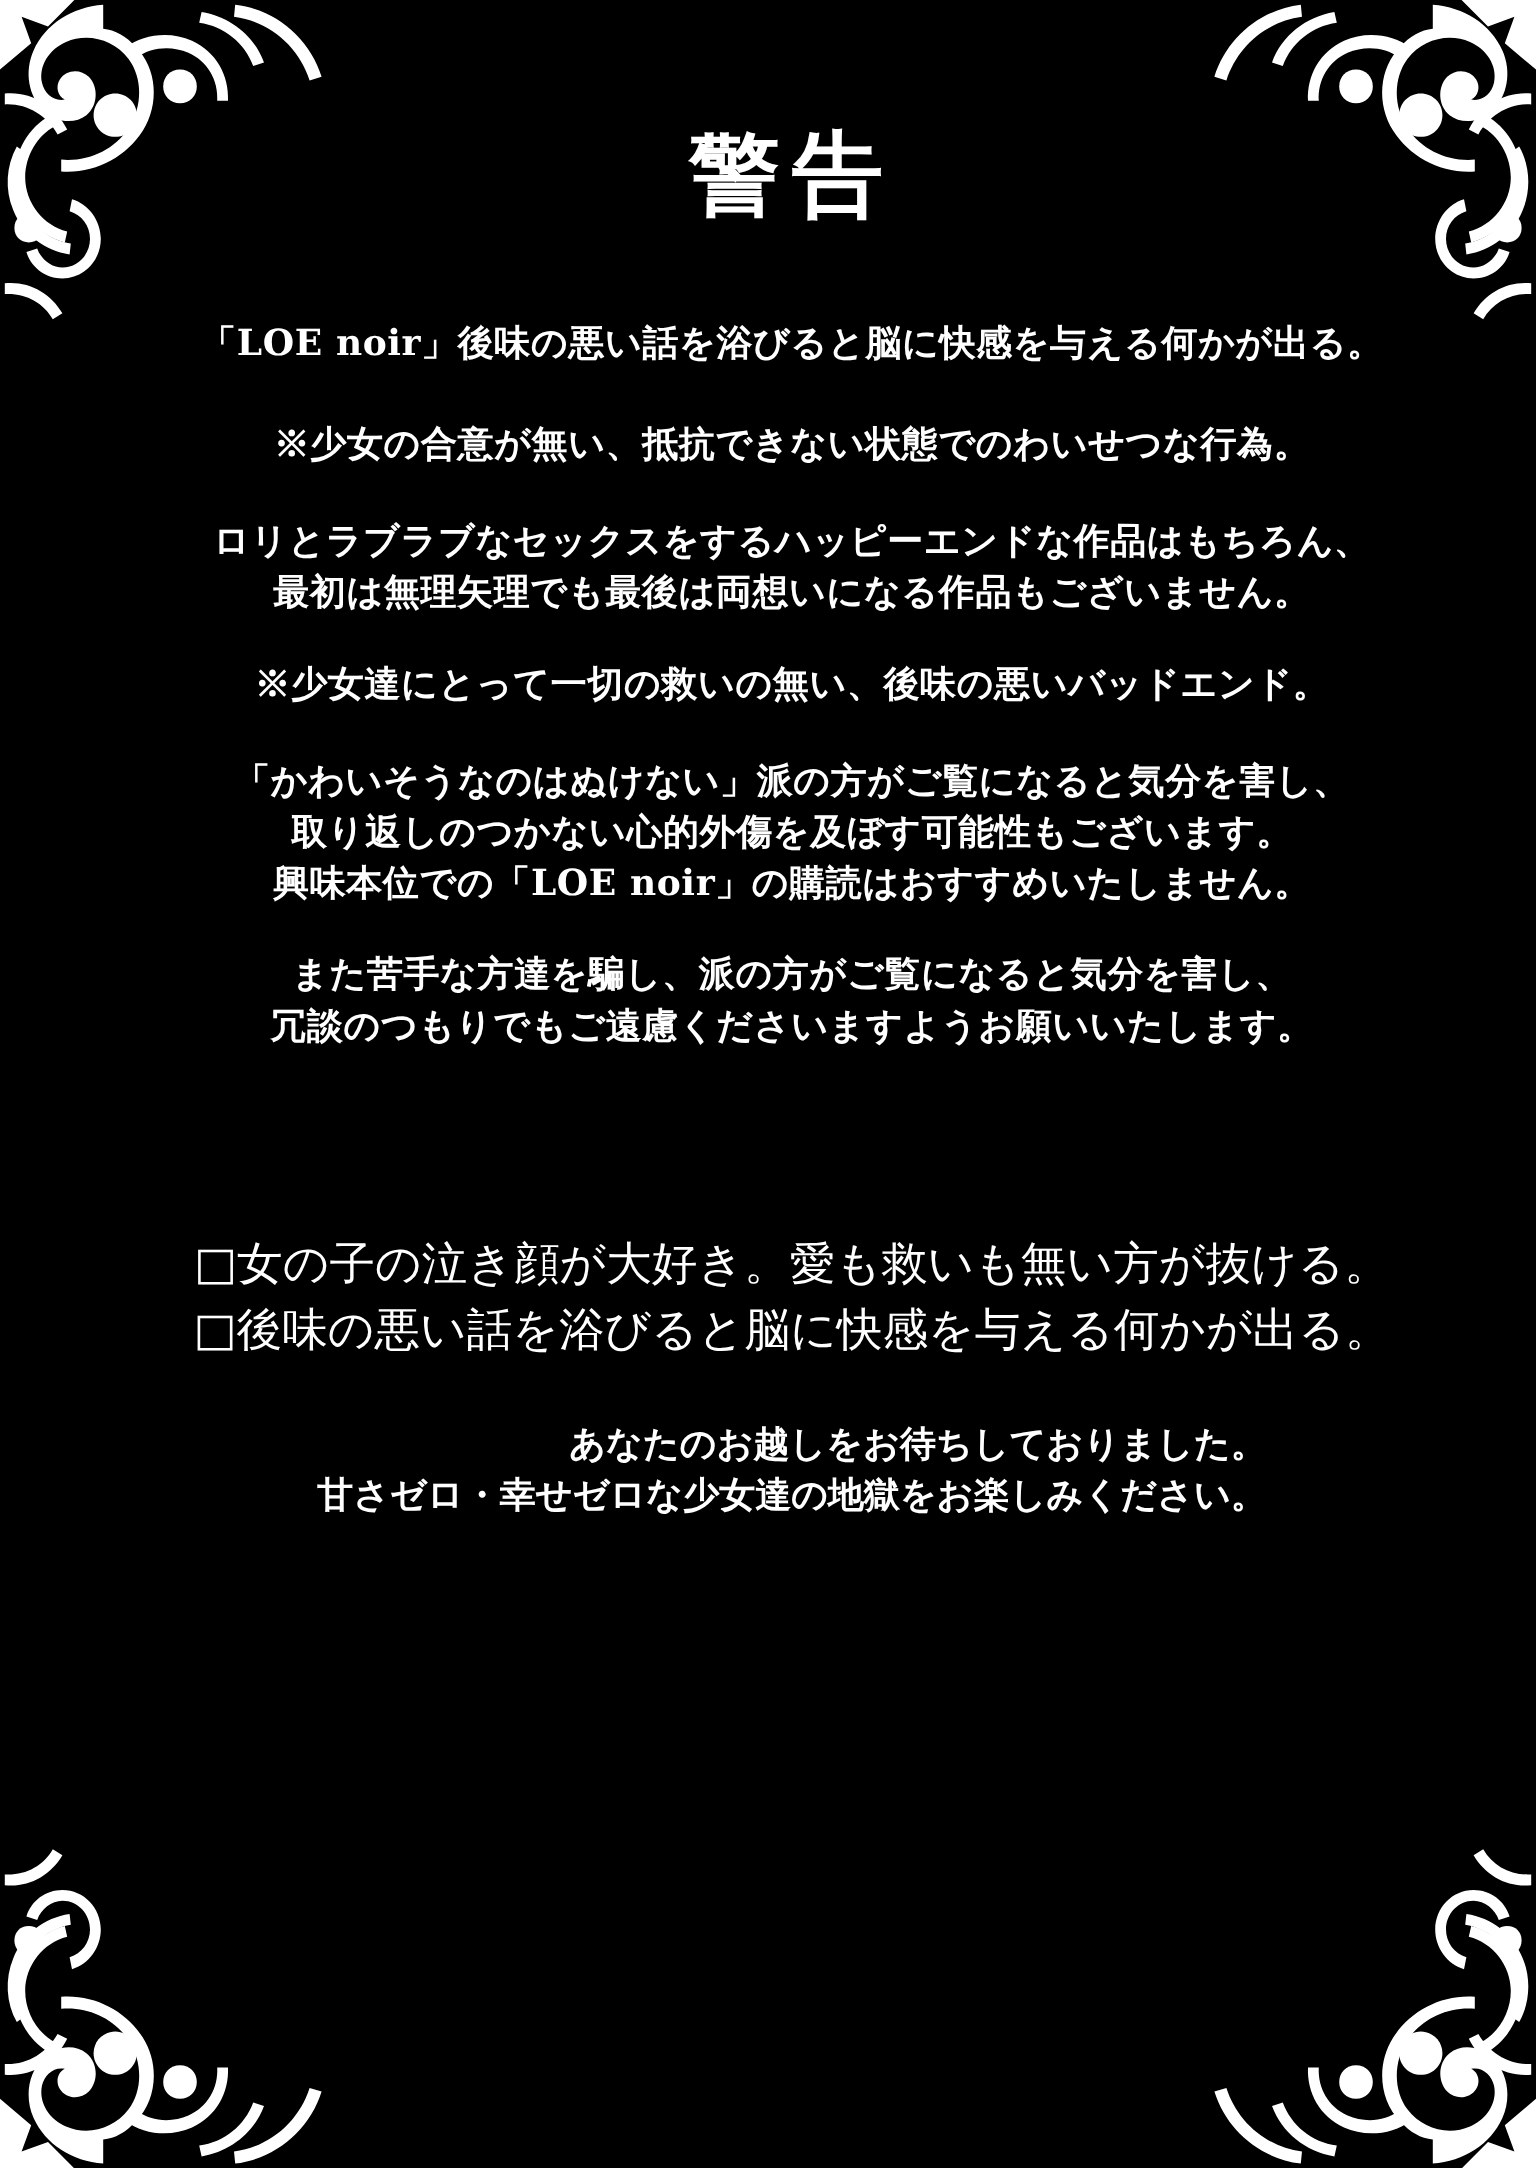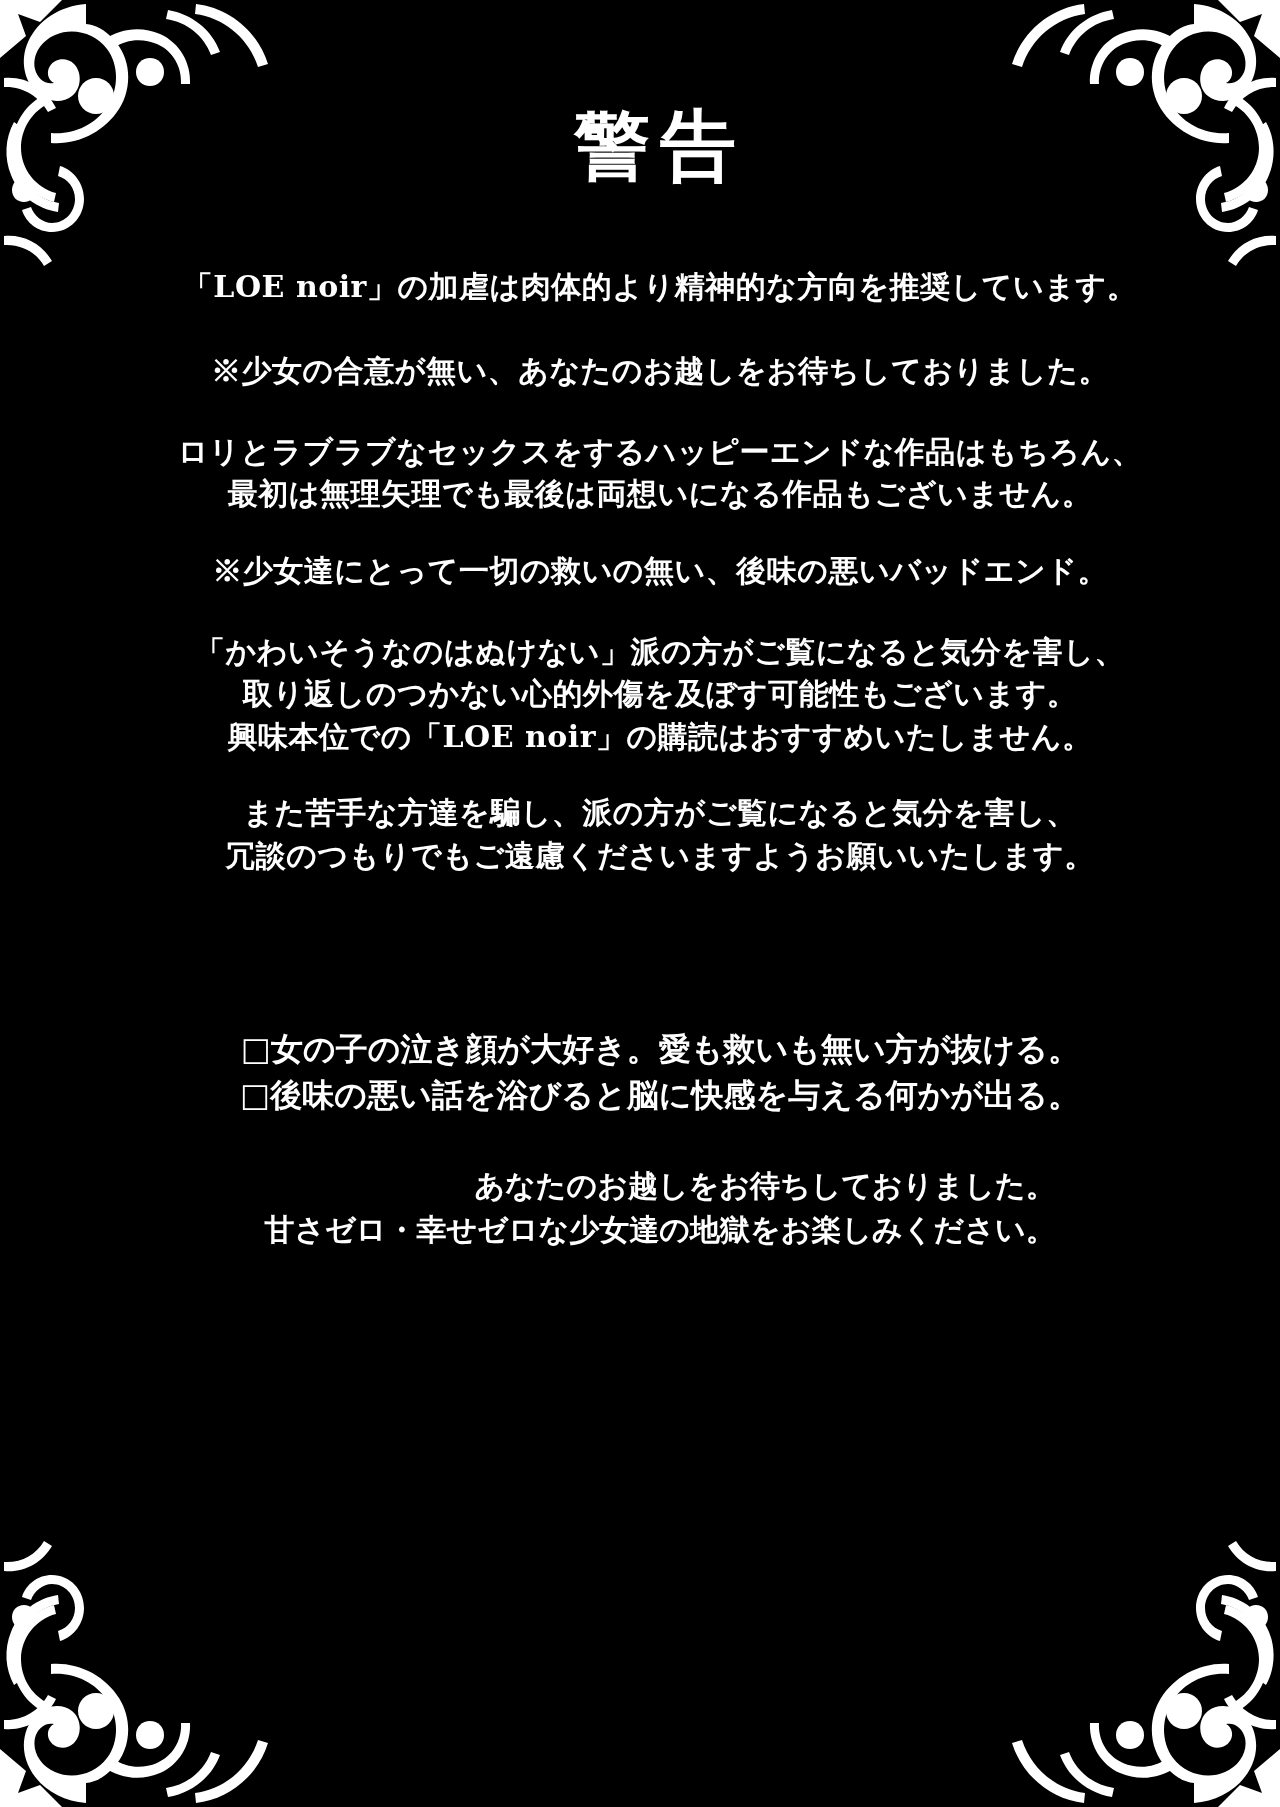--- a/index.html
+++ b/index.html
@@ -70,23 +70,23 @@
   }
 
   .block.lead { font-size: 30px; margin-bottom: 42px; }
   .block.item { margin-bottom: 38px; }
   .block.gap-large { margin-bottom: 64px; }
   .block.gap-xl { margin-bottom: 96px; }
   .spacer-1 { height: 26px; }
   .spacer-2 { height: 58px; }
 
   .check-block {
-    text-align: right;
-    font-weight: bold;
-    font-size: 32px;
+    text-align: center;
+    font-weight: normal;
+    font-size: 38px;
     line-height: 1.45;
     margin: 0 0 46px 0;
     white-space: pre-line;
   }
 
   .closing {
     text-align: right;
     font-weight: bold;
     font-size: 30px;
     line-height: 1.45;
@@ -176,23 +176,23 @@
         <path d="M4 78 c22 -2 42 10 52 30 l-8 4 c-9 -16 -26 -26 -44 -25 z"></path>
         <path d="M4 236 c20 -2 38 8 48 25 l-8 5 c-8 -14 -23 -22 -40 -21 z"></path>
       </g>
     </svg>
   </div>
 
   <div class="content">
 
     <h1 class="title">警告</h1>
 
-    <p class="block lead">「LOE noir」の加虐は肉体的より精神的な方向を推奨しています。</p>
-
-    <p class="block item">※少女の合意が無い、あなたのお越しをお待ちしておりました。</p>
+    <p class="block lead">「LOE noir」後味の悪い話を浴びると脳に快感を与える何かが出る。</p>
+
+    <p class="block item">※少女の合意が無い、抵抗できない状態でのわいせつな行為。</p>
     <p class="block">ロリとラブラブなセックスをするハッピーエンドな作品はもちろん、
 最初は無理矢理でも最後は両想いになる作品もございません。</p>
 
     <p class="block item">※少女達にとって一切の救いの無い、後味の悪いバッドエンド。</p>
     <p class="block">「かわいそうなのはぬけない」派の方がご覧になると気分を害し、
 取り返しのつかない心的外傷を及ぼす可能性もございます。
 興味本位での「LOE noir」の購読はおすすめいたしません。</p>
     <p class="block gap-large">また苦手な方達を騙し、派の方がご覧になると気分を害し、
 冗談のつもりでもご遠慮くださいますようお願いいたします。</p>
 

